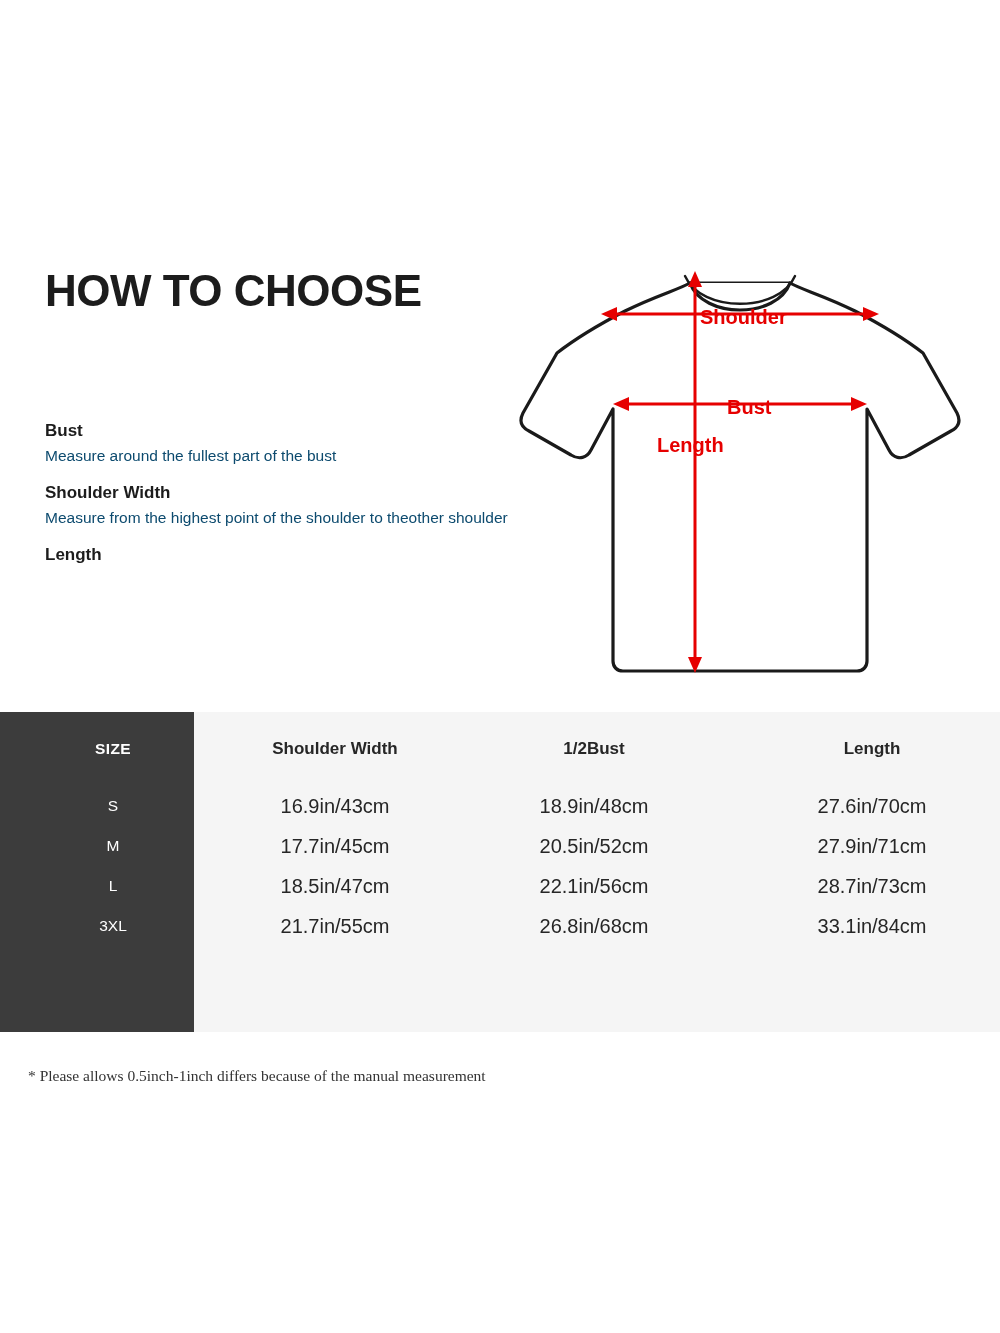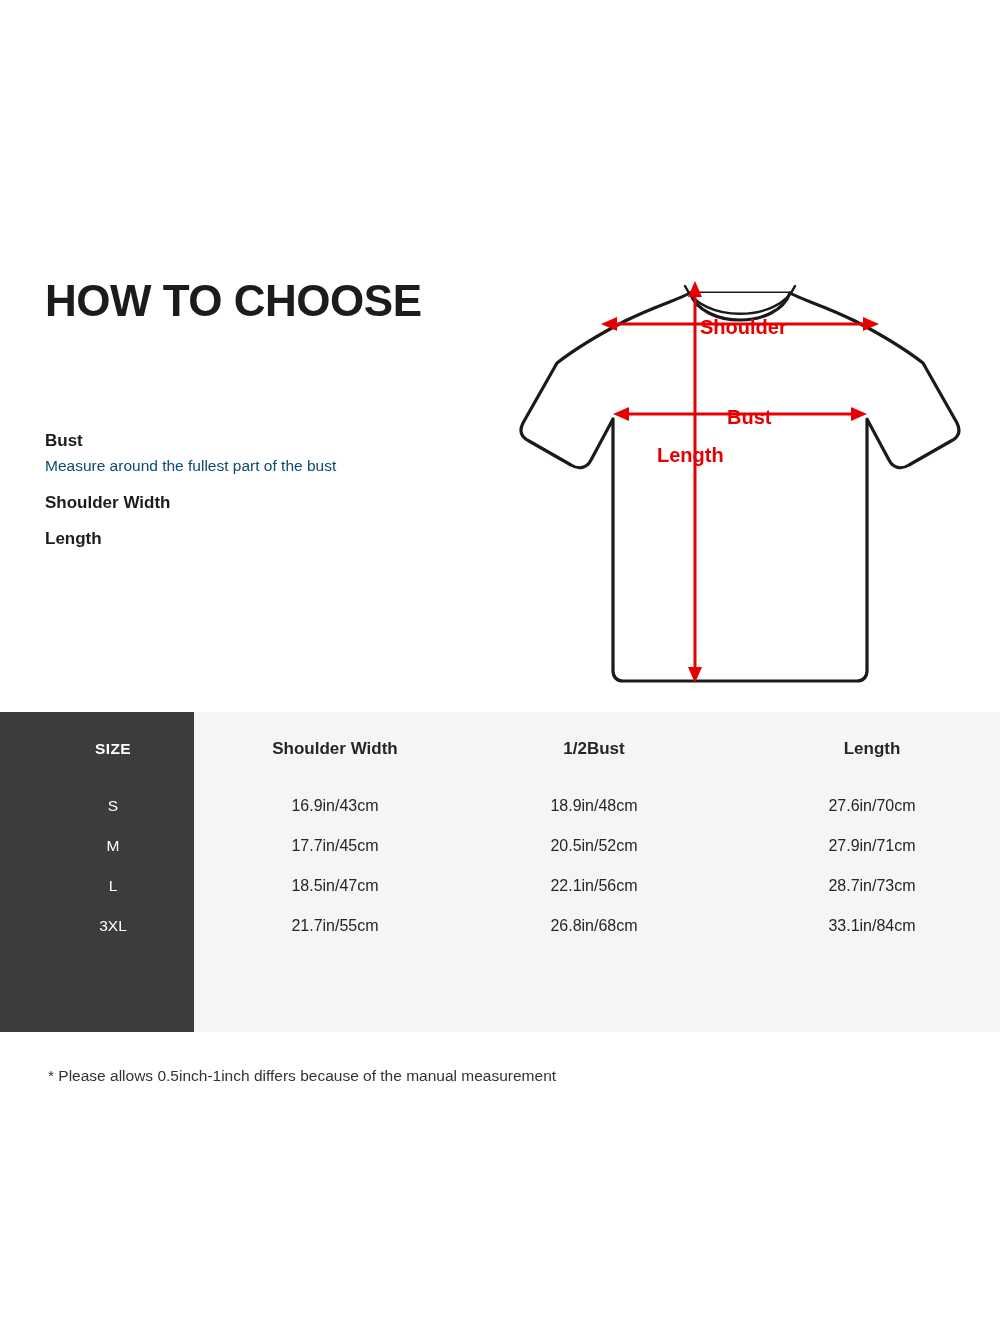--- a/index.html
+++ b/index.html
@@ -19,21 +19,21 @@
   .page {
     position: relative;
     width: 1000px;
     height: 1333px;
   }
 
   
   .top-section {
     position: absolute;
     left: 0;
-    top: 16px;
+    top: 6px;
     width: 993px;
     height: 712px;
     text-decoration: underline;
   }
 
   .headline {
     position: absolute;
     left: 45px;
     top: 258px;
     width: 480px;
@@ -116,21 +116,21 @@
     left: 16px;
     top: 0;
     width: 1000px;
     border-collapse: collapse;
   }
   table.size-table th,
   table.size-table td {
     padding: 0;
     height: 40px;
     text-align: center;
-    font-size: 16px;
+    font-size: 20px;
     font-weight: normal;
     color: #262626;
   }
   table.size-table thead th {
     height: 74px;
     font-weight: bold;
     font-size: 17px;
     vertical-align: middle;
   }
   table.size-table th.size-head {
@@ -144,44 +144,46 @@
     color: #ffffff;
     font-size: 15.5px;
   }
   table.size-table col.c-shoulder { width: 250px; }
   table.size-table col.c-bust { width: 268px; }
   table.size-table col.c-length { width: 288px; }
 
   
   .footnote {
     position: absolute;
-    left: 48px;
+    left: 28px;
     top: 1067px;
     font-size: 15.5px;
     color: #333333;
+    font-family: Liberation Serif, serif;
   }
 </style>
 </head>
 <body>
 
 <div class="page">
 
   <div class="top-section">
 
     <div class="headline">
       <div>HOW TO CHOOSE</div>
     </div>
 
     <div class="defs">
       <div class="def-block">
         <div class="def-term">Bust</div>
         <div class="def-desc">Measure around the fullest part of the bust</div>
       </div>
       <div class="def-block">
         <div class="def-term">Shoulder Width</div>
+        <div class="def-desc">Measure from the highest point of the shoulder to theother shoulder</div>
       </div>
       <div class="def-block">
         <div class="def-term">Length</div>
       </div>
     </div>
 
     <div class="shirt-wrap">
       <svg width="470" height="460" viewBox="0 0 470 460">
 
         <path d="M185 42

